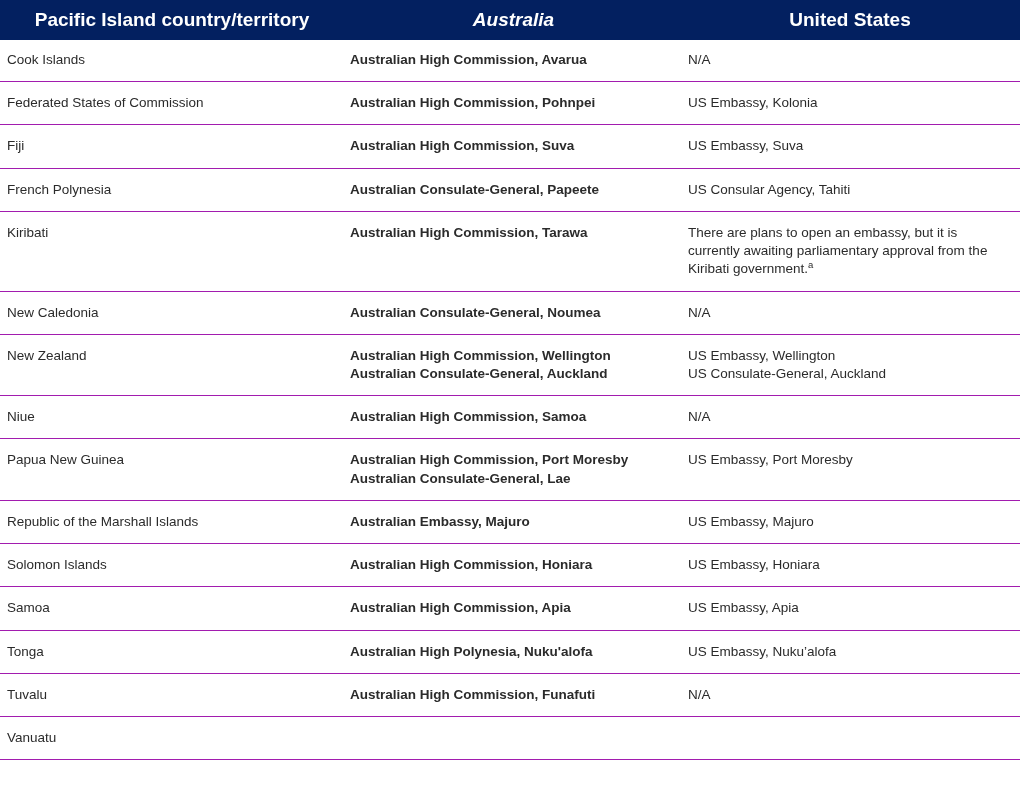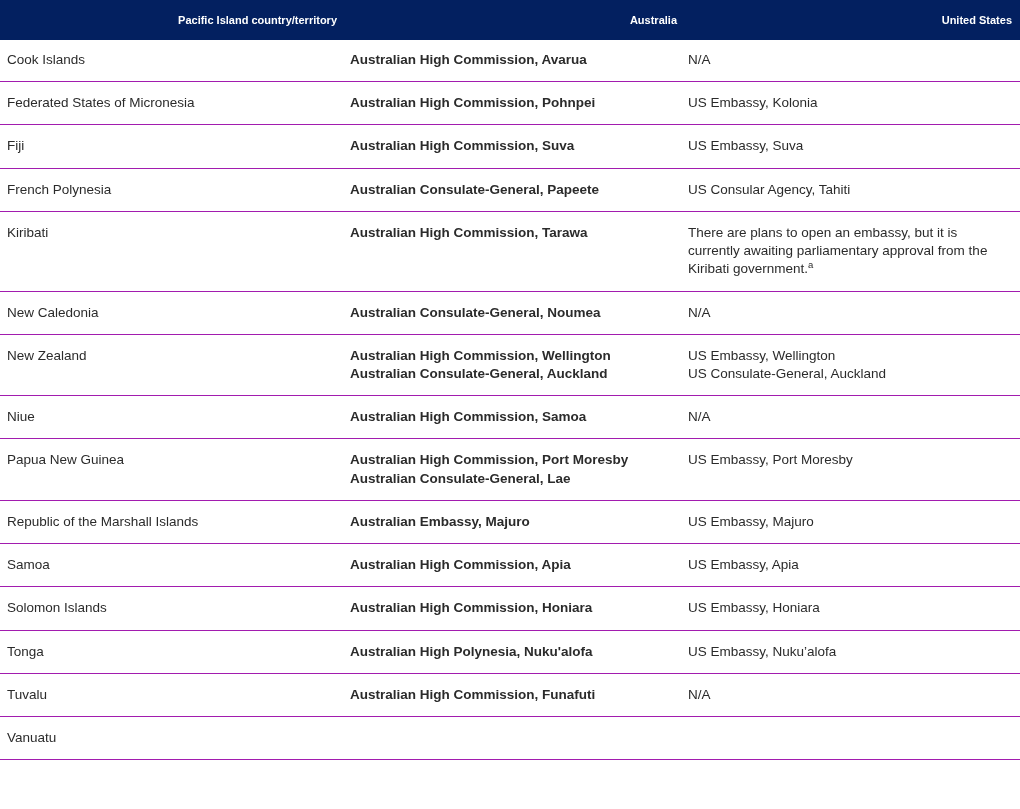--- a/index.html
+++ b/index.html
@@ -24,31 +24,31 @@
   .diplomatic-table col.col-country { width: 345px; }
   .diplomatic-table col.col-australia { width: 340px; }
   .diplomatic-table col.col-us { width: 335px; }
 
   thead tr {
     background: #032060;
   }
 
   thead th {
     color: #ffffff;
-    font-size: 11px;
+    font-size: 19px;
     font-weight: bold;
-    text-align: right;
+    text-align: center;
     vertical-align: middle;
     height: 40px;
     padding: 0 8px 0 0;
     box-sizing: border-box;
   }
 
   thead th.c1 { padding-left: 7px; }
-  thead th.c2 { padding-left: 5px; }
+  thead th.c2 { padding-left: 5px; font-style: italic; }
   thead th.c3 { padding-left: 3px; margin-left: 8px; }
 
   tbody td {
     border-bottom: 1px solid #a21caf;
     vertical-align: top;
     padding-top: 12px;
     padding-bottom: 12px;
     padding-right: 14px;
     line-height: 1.35;
     color: #2b2b2b;
@@ -95,21 +95,21 @@
       <tr>
         <td class="c1">Cook Islands</td>
         <td class="c2">
           <span class="cell-line">Australian High Commission, Avarua</span>
         </td>
         <td class="c3">
           <span class="cell-line">N/A</span>
         </td>
       </tr>
       <tr>
-        <td class="c1">Federated States of Micronesia</td>
+        <td class="c1">Federated States of Commission</td>
         <td class="c2">
           <span class="cell-line">Australian High Commission, Pohnpei</span>
         </td>
         <td class="c3">
           <span class="cell-line">US Embassy, Kolonia</span>
         </td>
       </tr>
       <tr>
         <td class="c1">Fiji</td>
         <td class="c2">
@@ -179,35 +179,35 @@
       <tr>
         <td class="c1">Republic of the Marshall Islands</td>
         <td class="c2">
           <span class="cell-line">Australian Embassy, Majuro</span>
         </td>
         <td class="c3">
           <span class="cell-line">US Embassy, Majuro</span>
         </td>
       </tr>
       <tr>
+        <td class="c1">Solomon Islands</td>
+        <td class="c2">
+          <span class="cell-line">Australian High Commission, Honiara</span>
+        </td>
+        <td class="c3">
+          <span class="cell-line">US Embassy, Honiara</span>
+        </td>
+      </tr>
+      <tr>
         <td class="c1">Samoa</td>
         <td class="c2">
           <span class="cell-line">Australian High Commission, Apia</span>
         </td>
         <td class="c3">
           <span class="cell-line">US Embassy, Apia</span>
-        </td>
-      </tr>
-      <tr>
-        <td class="c1">Solomon Islands</td>
-        <td class="c2">
-          <span class="cell-line">Australian High Commission, Honiara</span>
-        </td>
-        <td class="c3">
-          <span class="cell-line">US Embassy, Honiara</span>
         </td>
       </tr>
       <tr>
         <td class="c1">Tonga</td>
         <td class="c2">
           <span class="cell-line">Australian High Polynesia, Nuku'alofa</span>
         </td>
         <td class="c3">
           <span class="cell-line">US Embassy, Nuku’alofa</span>
         </td>

